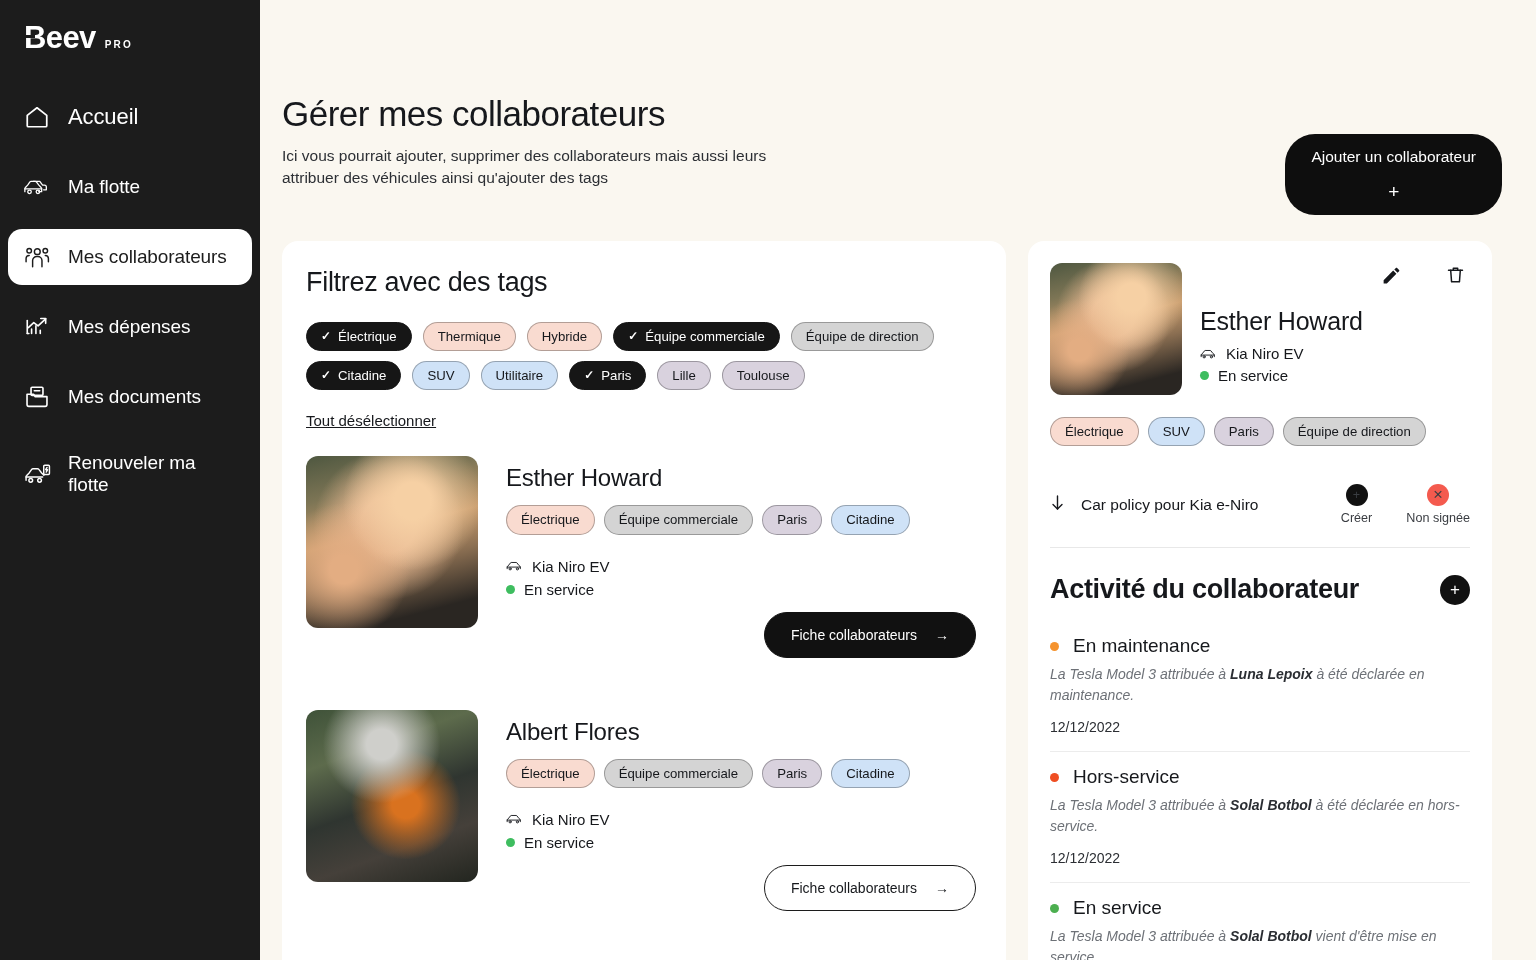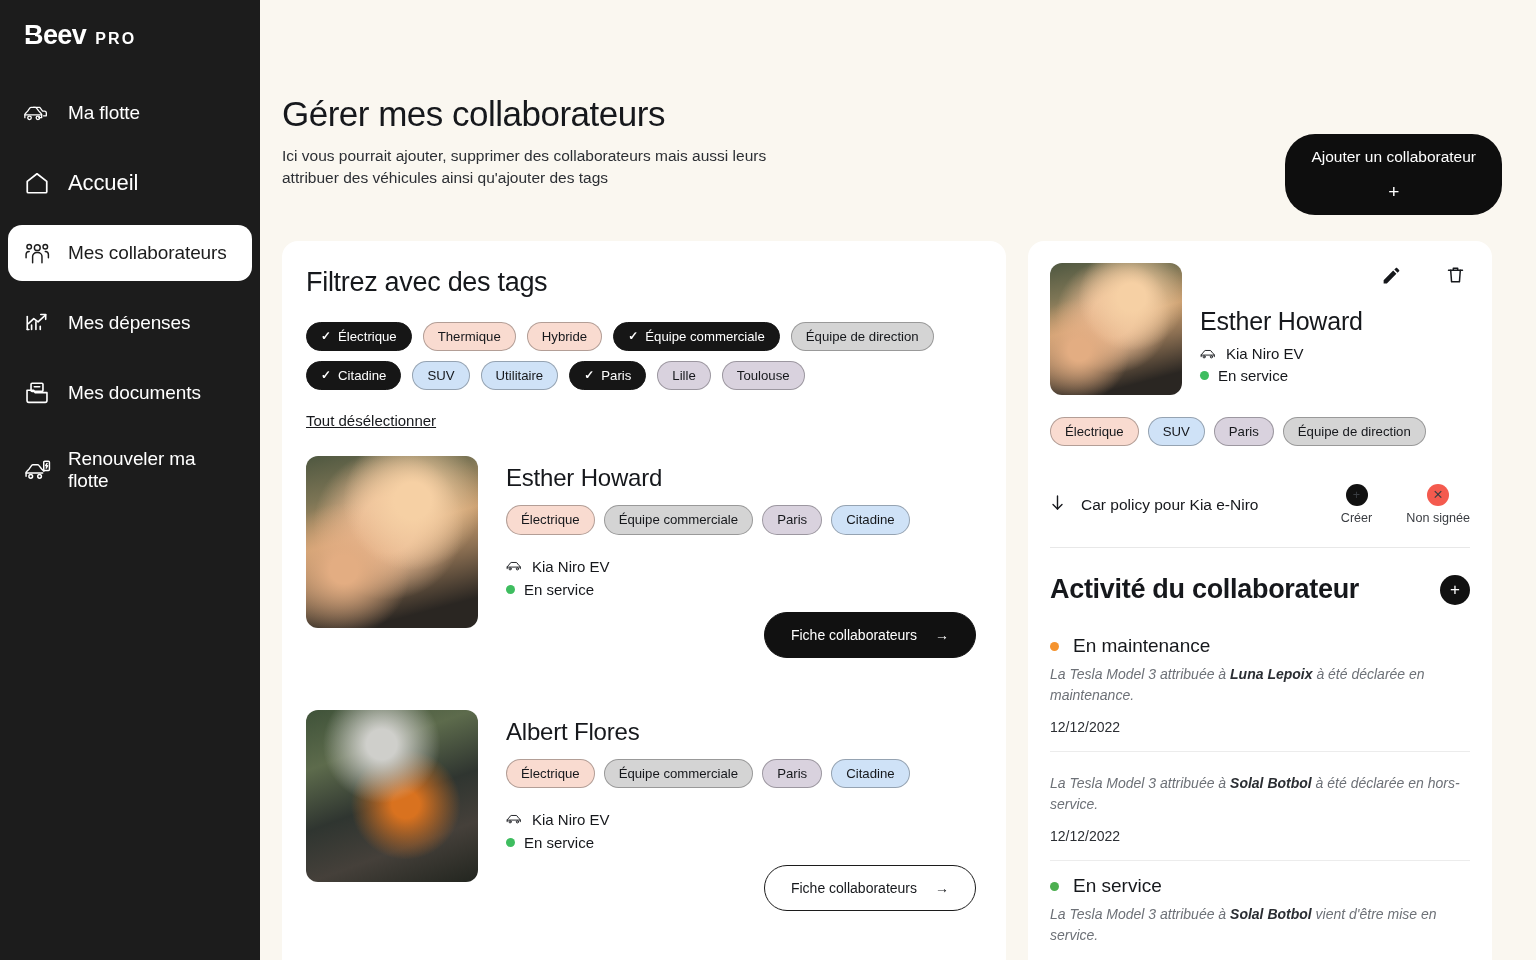--- a/index.html
+++ b/index.html
@@ -14,28 +14,28 @@
   
   .sidebar {
     width: 260px; height: 960px;
     background: #1c1c1c;
     flex: 0 0 260px;
     position: relative;
     z-index: 5;
   }
   .logo-wrap { padding: 22px 0 0 24px; display: flex; align-items: baseline; gap: 9px; }
   .logo-text {
-    color: #fff; font-size: 27px; font-weight: 700; letter-spacing: -0.6px;
+    color: #fff; font-size: 31px; font-weight: 700; letter-spacing: -0.6px;
     position: relative; line-height: 1;
   }
   .logo-text::before {
     content: ""; position: absolute; left: -1px; top: 13px;
     width: 12px; height: 2.5px; background: #1c1c1c;
   }
-  .logo-pro { color: #fff; font-size: 16px; font-weight: 600; letter-spacing: 2.2px; }
+  .logo-pro { color: #fff; font-size: 10px; font-weight: 600; letter-spacing: 2.2px; }
 
   .nav { margin-top: 36px; }
   .nav-item {
     display: flex; align-items: center; gap: 16px;
     margin: 0 8px 14px 8px; padding: 13px 14px;
     border-radius: 14px; cursor: pointer;
     color: #ffffff;
   }
   .nav-item .nav-label { font-size: 19px; letter-spacing: -0.1px; }
   .nav-item.home .nav-label { font-size: 22px; }
@@ -186,41 +186,41 @@
 <body>
 
 <div class="app">
 
   <aside class="sidebar">
     <div class="logo-wrap">
       <span class="logo-text">Beev</span>
       <span class="logo-pro">PRO</span>
     </div>
     <nav class="nav">
+
+      <div class="nav-item home">
+        <span class="nav-ico">
+          <svg width="26" height="26" viewBox="0 0 24 24" fill="none" stroke="currentColor" stroke-width="1.6" stroke-linecap="round" stroke-linejoin="round">
+              <path d="M3 10.5 12 3.5l9 7V20a1 1 0 0 1-1 1H4a1 1 0 0 1-1-1z"></path>
+            </svg>
+        </span>
+        <span class="nav-label">Accueil</span>
+      </div>
 
       <div class="nav-item">
         <span class="nav-ico">
           <svg width="28" height="28" viewBox="0 0 30 24" fill="none" stroke="currentColor" stroke-width="1.4" stroke-linecap="round" stroke-linejoin="round">
               <path d="M11 6h7l3 4h2a2 2 0 0 1 2 2v3h-3"></path>
               <path d="M2 17v-3.2c0-.5.2-1 .6-1.3L5 10l2.4-3.4c.3-.4.8-.6 1.3-.6H13c.5 0 1 .2 1.3.6L17 10l2.4 2.5c.4.3.6.8.6 1.3V17h-3.2"></path>
               <path d="M2 14h18"></path>
               <circle cx="7" cy="17.2" r="1.9"></circle>
               <circle cx="16" cy="17.2" r="1.9"></circle>
             </svg>
         </span>
         <span class="nav-label">Ma flotte</span>
-      </div>
-
-      <div class="nav-item home">
-        <span class="nav-ico">
-          <svg width="26" height="26" viewBox="0 0 24 24" fill="none" stroke="currentColor" stroke-width="1.6" stroke-linecap="round" stroke-linejoin="round">
-              <path d="M3 10.5 12 3.5l9 7V20a1 1 0 0 1-1 1H4a1 1 0 0 1-1-1z"></path>
-            </svg>
-        </span>
-        <span class="nav-label">Accueil</span>
       </div>
 
       <div class="nav-item active">
         <span class="nav-ico">
           <svg width="27" height="27" viewBox="0 0 26 24" fill="none" stroke="currentColor" stroke-width="1.4" stroke-linecap="round" stroke-linejoin="round">
               <circle cx="5" cy="5.5" r="2.2"></circle>
               <circle cx="20.5" cy="5.5" r="2.2"></circle>
               <circle cx="12.8" cy="6.4" r="2.8"></circle>
               <path d="M2 16v-3a3 3 0 0 1 3-3"></path>
               <path d="M23.5 16v-3a3 3 0 0 0-3-3"></path>
@@ -487,20 +487,24 @@
         <div class="activity-list" id="activityList">
             <div class="act-item">
               <div class="act-title">
                 <span class="dot" style="background:#f5932e"></span>
                 <span>En maintenance</span>
               </div>
               <div class="act-desc"><span>La Tesla Model 3 attribuée à </span><b>Luna Lepoix</b><span> à été déclarée en maintenance.</span></div>
               <div class="act-date">12/12/2022</div>
             </div>
             <div class="act-item">
+              <div class="act-title">
+                <span class="dot" style="background:#ef4e22"></span>
+                <span>Hors-service</span>
+              </div>
               <div class="act-desc"><span>La Tesla Model 3 attribuée à </span><b>Solal Botbol</b><span> à été déclarée en hors-service.</span></div>
               <div class="act-date">12/12/2022</div>
             </div>
             <div class="act-item">
               <div class="act-title">
                 <span class="dot" style="background:#4caf50"></span>
                 <span>En service</span>
               </div>
               <div class="act-desc"><span>La Tesla Model 3 attribuée à </span><b>Solal Botbol</b><span> vient d'être mise en service.</span></div>
             </div>

